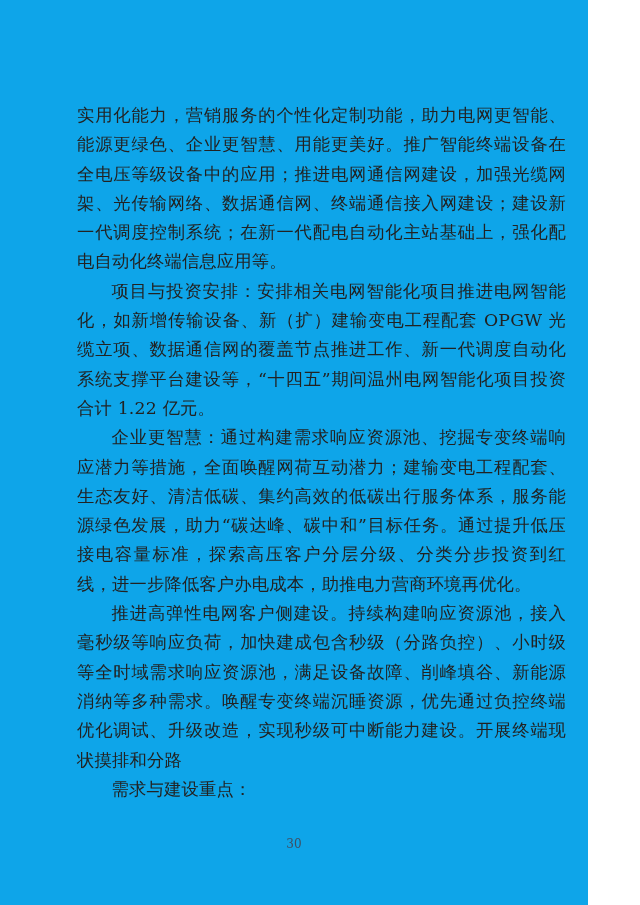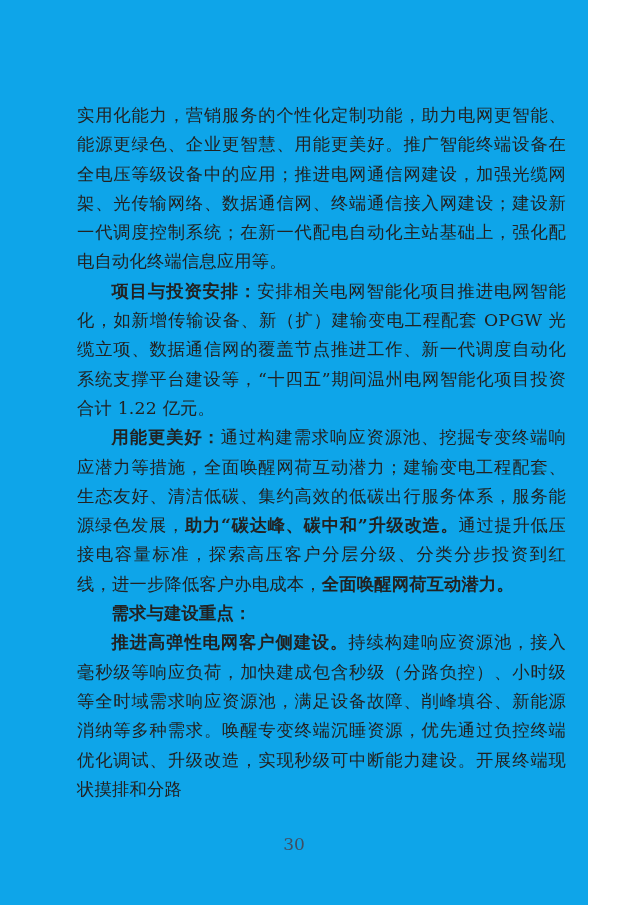--- a/index.html
+++ b/index.html
@@ -27,40 +27,40 @@
     font-size: 17.3px;
     line-height: 29.3px;
     color: #222222;
     text-align: justify;
     letter-spacing: 0.2px;
   }
   p.para.indent {
     text-indent: 2em;
   }
   .run.bold {
-    font-weight: 700;
+    font-weight: 400;
   }
   .page-footer {
     position: absolute;
     left: 0;
     right: 0;
     top: 836px;
     text-align: center;
-    font-size: 17px;
+    font-size: 12px;
     line-height: 16px;
     color: #3f4e63;
     font-family: "DejaVu Serif", "Liberation Serif", serif;
   }
 </style>
 </head>
 <body>
 
 <div class="page">
   <div class="document-body">
 
   <p class="para"><span class="run">实用化能力，营销服务的个性化定制功能，助力电网更智能、能源更绿色、企业更智慧、用能更美好。推广智能终端设备在全电压等级设备中的应用；推进电网通信网建设，加强光缆网架、光传输网络、数据通信网、终端通信接入网建设；建设新一代调度控制系统；在新一代配电自动化主站基础上，强化配电自动化终端信息应用等。</span></p>
       <p class="para indent"><span class="run bold">项目与投资安排：</span><span class="run">安排相关电网智能化项目推进电网智能化，如新增传输设备、新（扩）建输变电工程配套 OPGW 光缆立项、数据通信网的覆盖节点推进工作、新一代调度自动化系统支撑平台建设等，“十四五”期间温州电网智能化项目投资合计 1.22 亿元。</span></p>
-      <p class="para indent"><span class="run bold">用能更美好：</span><span class="run">通过构建需求响应资源池、挖掘专变终端响应潜力等措施，全面唤醒网荷互动潜力；建输变电工程配套、生态友好、清洁低碳、集约高效的低碳出行服务体系，服务能源绿色发展，</span><span class="run bold">助力“碳达峰、碳中和”升级改造。</span><span class="run">通过提升低压接电容量标准，探索高压客户分层分级、分类分步投资到红线，进一步降低客户办电成本，</span><span class="run bold">全面唤醒网荷互动潜力。</span></p>
+      <p class="para indent"><span class="run bold">企业更智慧：</span><span class="run">通过构建需求响应资源池、挖掘专变终端响应潜力等措施，全面唤醒网荷互动潜力；建输变电工程配套、生态友好、清洁低碳、集约高效的低碳出行服务体系，服务能源绿色发展，</span><span class="run bold">助力“碳达峰、碳中和”目标任务。</span><span class="run">通过提升低压接电容量标准，探索高压客户分层分级、分类分步投资到红线，进一步降低客户办电成本，</span><span class="run bold">助推电力营商环境再优化。</span></p>
+      <p class="para indent"><span class="run bold">推进高弹性电网客户侧建设。</span><span class="run">持续构建响应资源池，接入毫秒级等响应负荷，加快建成包含秒级（分路负控）、小时级等全时域需求响应资源池，满足设备故障、削峰填谷、新能源消纳等多种需求。唤醒专变终端沉睡资源，优先通过负控终端优化调试、升级改造，实现秒级可中断能力建设。开展终端现状摸排和分路</span></p>
       <p class="para indent"><span class="run bold">需求与建设重点：</span></p>
-      <p class="para indent"><span class="run bold">推进高弹性电网客户侧建设。</span><span class="run">持续构建响应资源池，接入毫秒级等响应负荷，加快建成包含秒级（分路负控）、小时级等全时域需求响应资源池，满足设备故障、削峰填谷、新能源消纳等多种需求。唤醒专变终端沉睡资源，优先通过负控终端优化调试、升级改造，实现秒级可中断能力建设。开展终端现状摸排和分路</span></p>
     </div>
   <div class="page-footer">30</div>
 </div>
 
 </body></html>

